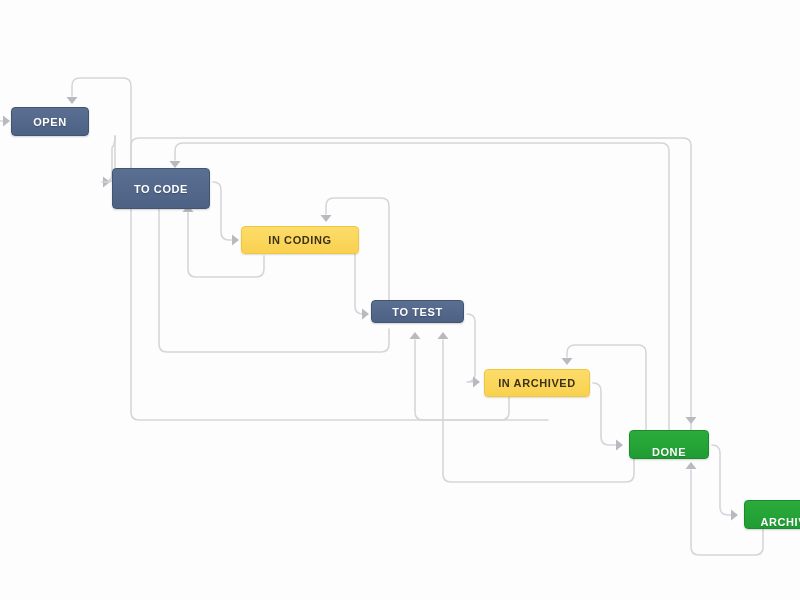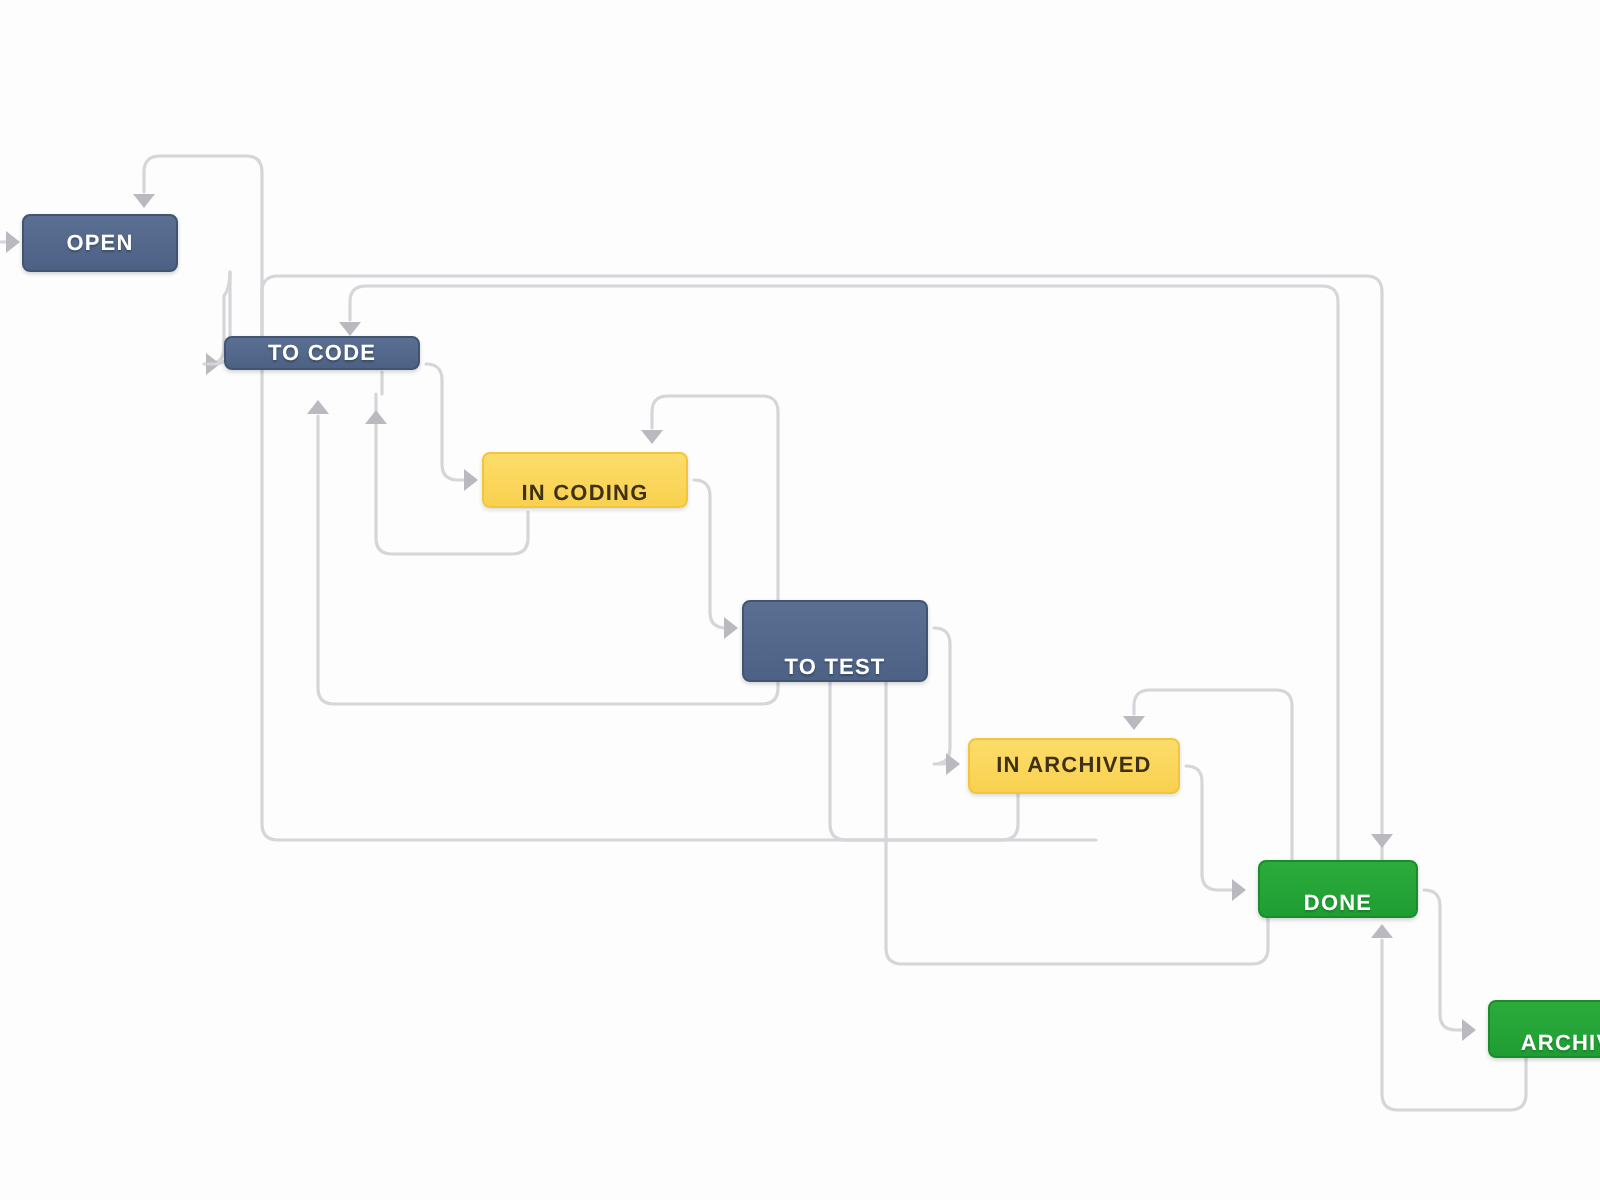--- a/index.html
+++ b/index.html
@@ -144,27 +144,27 @@
       <g>
         <path d="M 763 529 L 763 547 Q 763 555 755 555 L 699 555 Q 691 555 691 547 L 691 470" fill="none" stroke="#d6d6da" stroke-width="1.6" stroke-linecap="round" stroke-linejoin="round"></path>
         <polygon points="691,462 685.5,469 696.5,469" fill="#b9b9bf"></polygon>
       </g>
     </svg>
 
   <div id="node-layer">
       <div class="node blue" style="left: 11px; top: 107px; width: 78px; height: 29px;">
         <span>OPEN</span>
       </div>
-      <div class="node blue" style="left: 112px; top: 168px; width: 98px; height: 17px;">
+      <div class="node blue" style="left: 112px; top: 168px; width: 98px; height: 41px;">
         <span>TO CODE</span>
       </div>
-      <div class="node yellow" style="left: 241px; top: 226px; width: 103px; height: 28px; align-items: flex-end;">
+      <div class="node yellow" style="left: 241px; top: 226px; width: 118px; height: 28px;">
         <span>IN CODING</span>
       </div>
-      <div class="node blue" style="left: 371px; top: 300px; width: 93px; height: 41px; align-items: flex-end;">
+      <div class="node blue" style="left: 371px; top: 300px; width: 93px; height: 23px;">
         <span>TO TEST</span>
       </div>
       <div class="node yellow" style="left: 484px; top: 369px; width: 106px; height: 28px;">
         <span>IN ARCHIVED</span>
       </div>
       <div class="node green" style="left: 629px; top: 430px; width: 80px; height: 29px;">
         <span>DONE</span>
       </div>
       <div class="node green" style="left: 744px; top: 500px; width: 95px; height: 29px;">
         <span>ARCHIVED</span>

